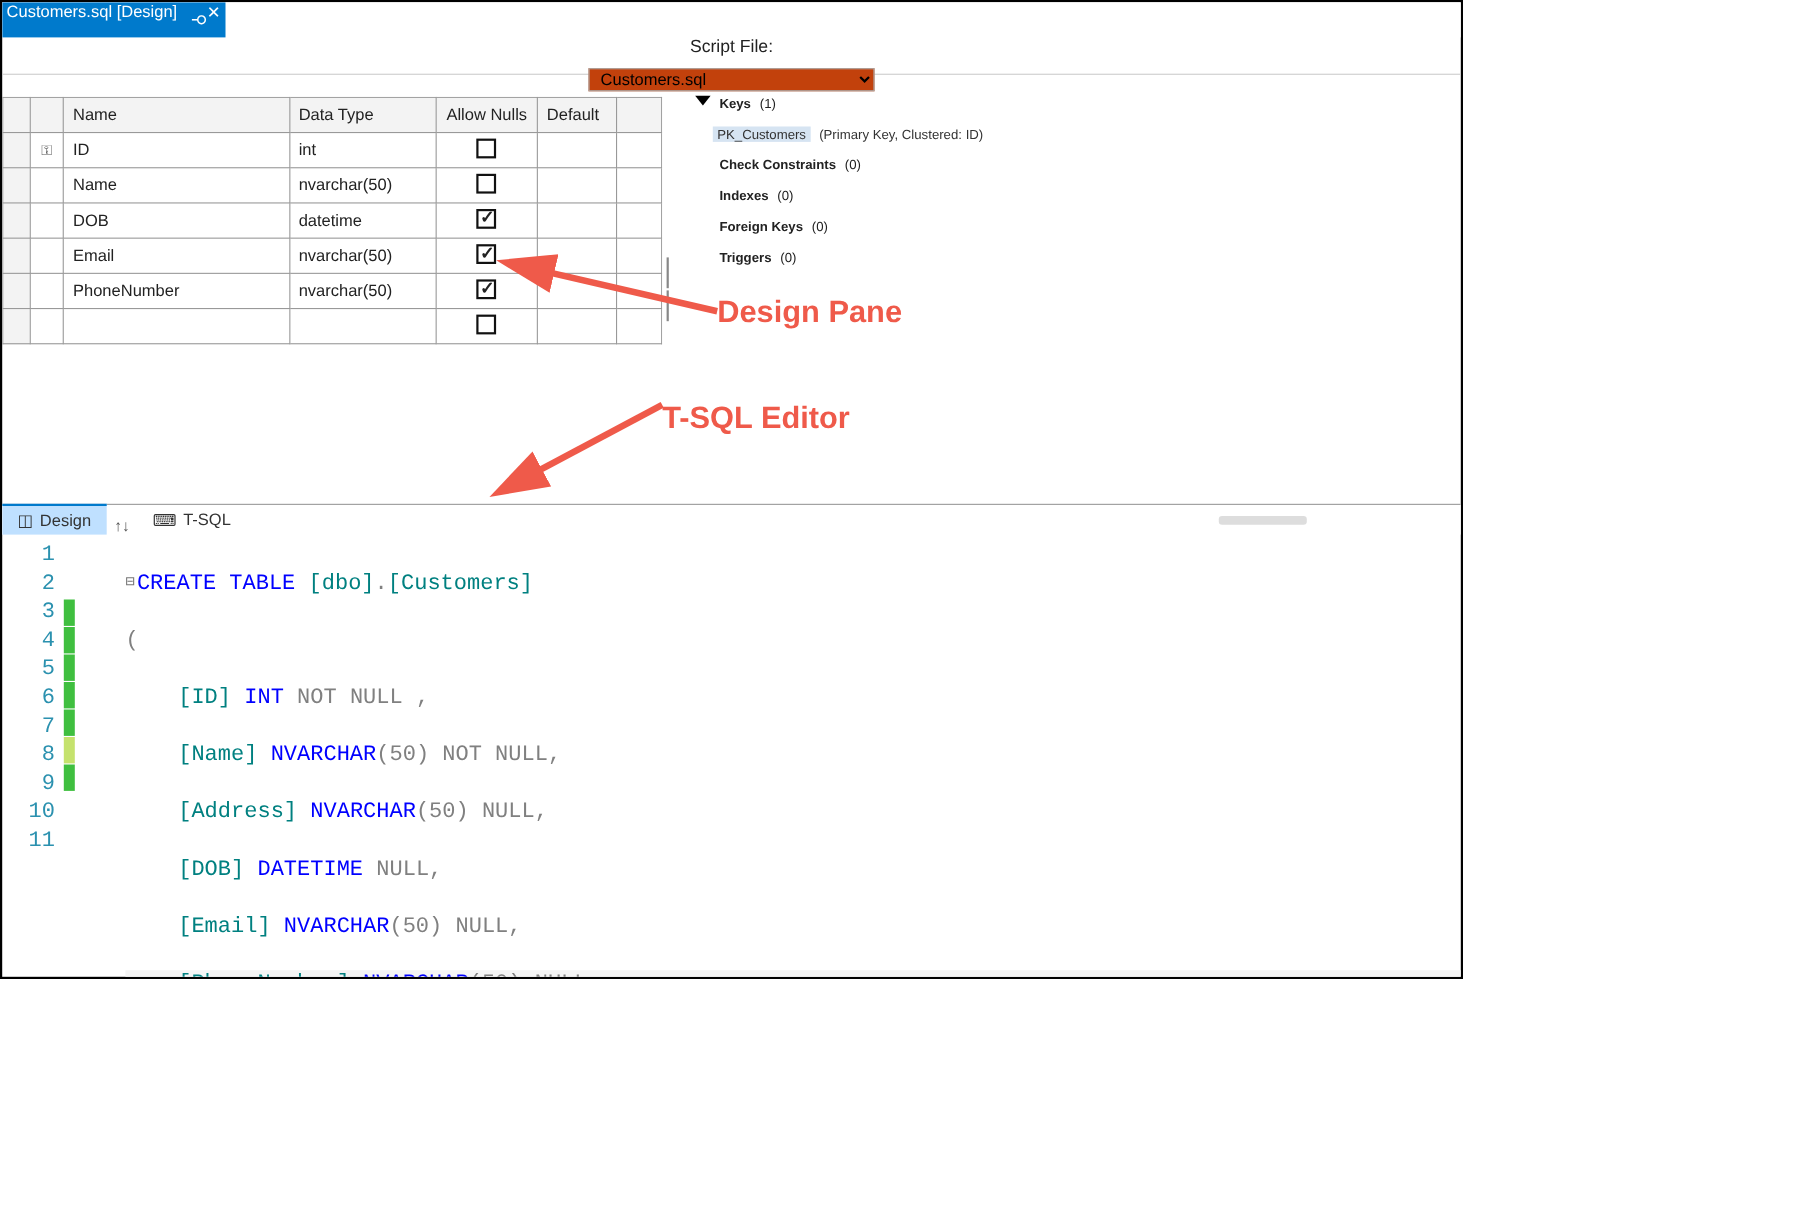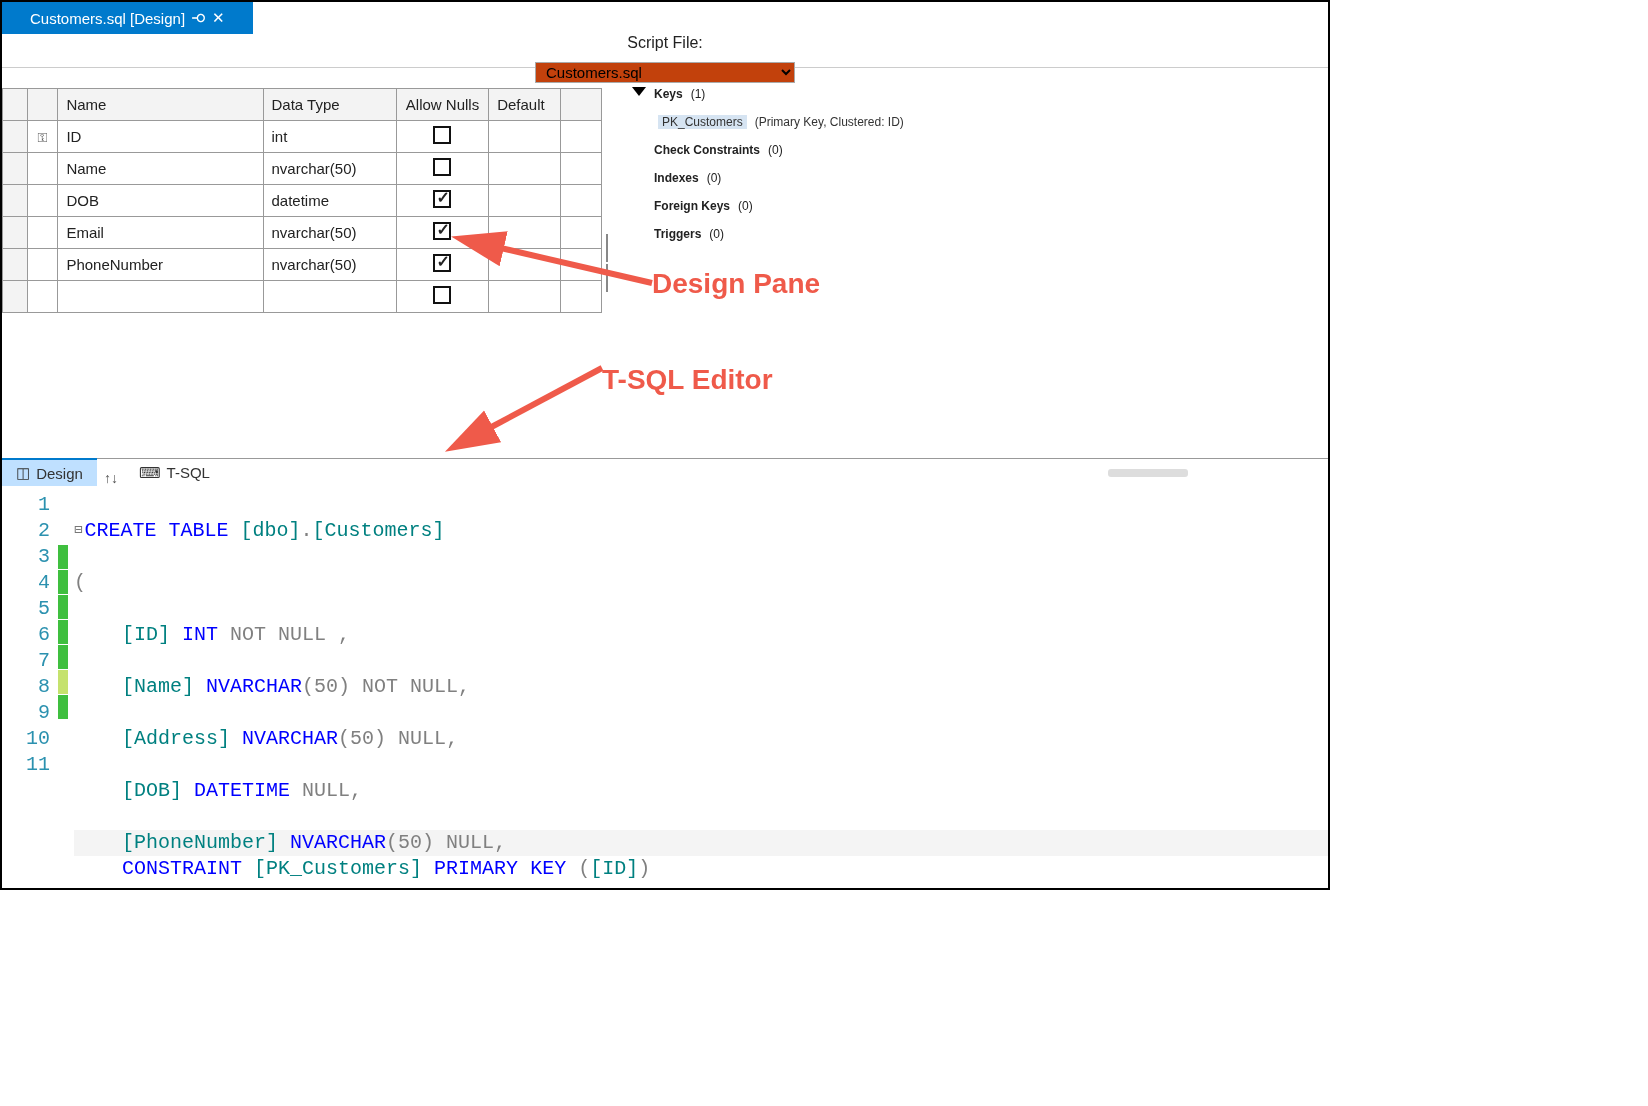--- a/index.html
+++ b/index.html
@@ -18,23 +18,22 @@
   .tabbar {
     background: #fff;
     height: 32px;
     display: flex;
     align-items: flex-end;
   }
   .tab {
     background: #007acc;
     color: #fff;
     height: 32px;
-    padding: 0 28px;
-    display: flex;
-    align-items: center;
+    padding: 0 4px;
+    display: flex;
     gap: 8px;
     font-size: 15px;
   }
   .tab .pin, .tab .close { cursor: pointer; }
 
   
   .scriptfile-row {
     display: flex;
     align-items: center;
     height: 34px;
@@ -107,21 +106,21 @@
   .side-tree {
     flex: 1;
     padding: 12px 20px;
     font-size: 12px;
   }
   .side-tree .row { display: flex; align-items: center; gap: 8px; height: 28px; }
   .side-tree .caret { width: 14px; height:14px; display:inline-block; }
   .side-tree .caret.down { border-left: 7px solid transparent; border-right:7px solid transparent; border-top: 9px solid #000; }
   .side-tree .bold { font-weight: 700; }
   .side-tree .chip { background: #d6e4f2; padding: 0 4px; }
-  .side-tree .sub { margin-left: 26px; color:#333; }
+  .side-tree .sub { margin-left: 16px; color:#333; }
 
   
   .callout {
     position: absolute;
     color: #ef5a4a;
     font-weight: 700;
     font-size: 28px;
     text-shadow: 0 0 2px #fff, 0 0 2px #fff;
     pointer-events: none;
   }
@@ -182,20 +181,21 @@
     padding-top:6px;
   }
   .code-editor .marks div { height:26px; }
   .code-editor .marks .y { background:#c5e26d; height:24px; margin-top:1px; }
   .code-editor .marks .g { background:#3fbf3f; height:24px; margin-top:1px; }
   .code-editor .code {
     padding: 6px 0 6px 6px;
     white-space: pre;
     flex:1;
     position: relative;
+    margin-left: 40px;
   }
   .code-editor .code .ln { height:26px; }
   .code .kw { color: #0000ff; }
   .code .gray { color: #808080; }
   .code .teal { color: #008080; }
   .code .hl-line { background:#f4f4f4; display:inline-block; width:100%; }
   .code .collapse { color:#777; font-size:14px; position:relative; top:-2px; margin-right:2px;}
 </style>
 </head>
 <body>
@@ -378,18 +378,19 @@
     <div></div>
       <div></div>
   </div>
   <div class="code">
 <div class="ln"><span class="collapse">⊟</span><span class="kw">CREATE</span> <span class="kw">TABLE</span> <span class="teal">[dbo]</span><span class="gray">.</span><span class="teal">[Customers]</span></div>
 <div class="ln"><span class="gray">(</span></div>
 <div class="ln">    <span class="teal">[ID]</span> <span class="kw">INT</span> <span class="gray">NOT NULL </span><span class="gray">,</span></div>
 <div class="ln">    <span class="teal">[Name]</span> <span class="kw">NVARCHAR</span><span class="gray">(50)</span> <span class="gray">NOT NULL</span><span class="gray">,</span></div>
 <div class="ln">    <span class="teal">[Address]</span> <span class="kw">NVARCHAR</span><span class="gray">(50)</span> <span class="gray">NULL</span><span class="gray">,</span></div>
 <div class="ln">    <span class="teal">[DOB]</span> <span class="kw">DATETIME</span> <span class="gray">NULL</span><span class="gray">,</span></div>
+<div class="ln">    <span class="teal">[Email]</span> <span class="kw">NVARCHAR</span><span class="gray">(50)</span> <span class="gray">NULL</span><span class="gray">,</span></div>
 <div class="ln hl-line">    <span class="teal">[PhoneNumber]</span> <span class="kw">NVARCHAR</span><span class="gray">(50)</span> <span class="gray">NULL</span><span class="gray">,</span></div>
 <div class="ln">    <span class="kw">CONSTRAINT</span> <span class="teal">[PK_Customers]</span> <span class="kw">PRIMARY</span> <span class="kw">KEY</span> <span class="gray">(</span><span class="teal">[ID]</span><span class="gray">)</span></div>
 <div class="ln"><span class="gray">)</span></div>
 <div class="ln"></div>
   </div>
 </div>
 
 </body></html>

